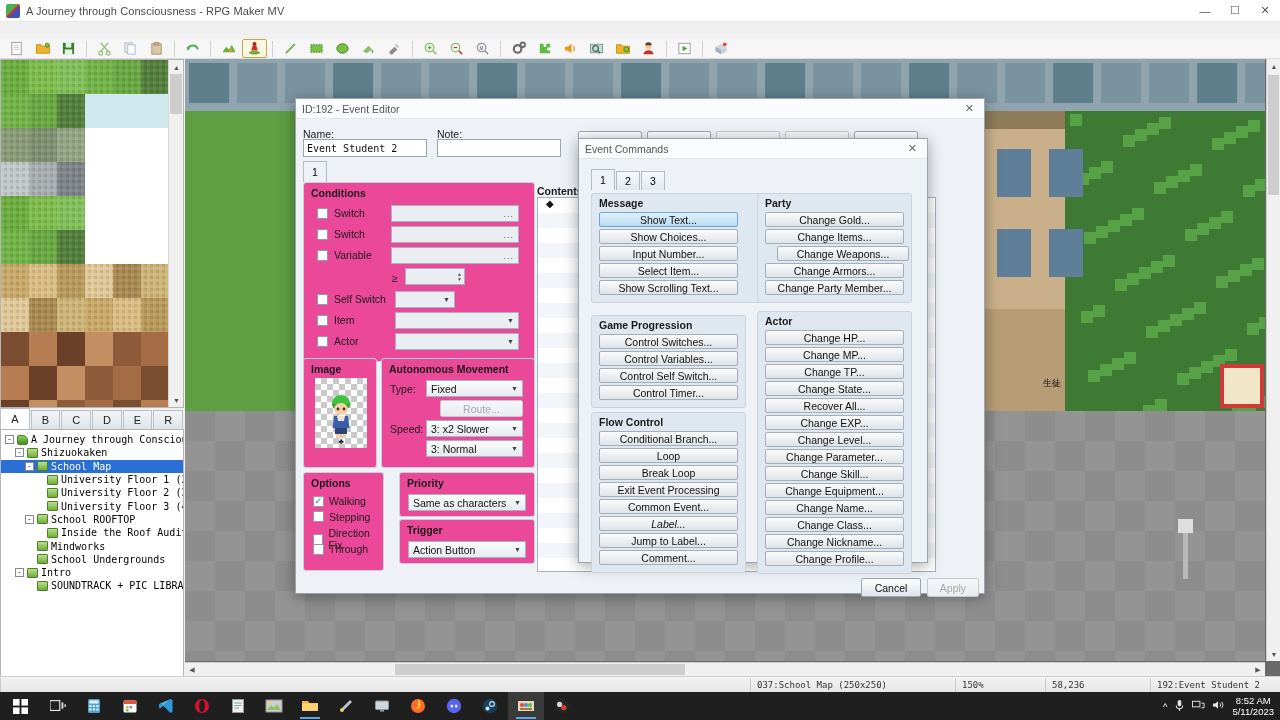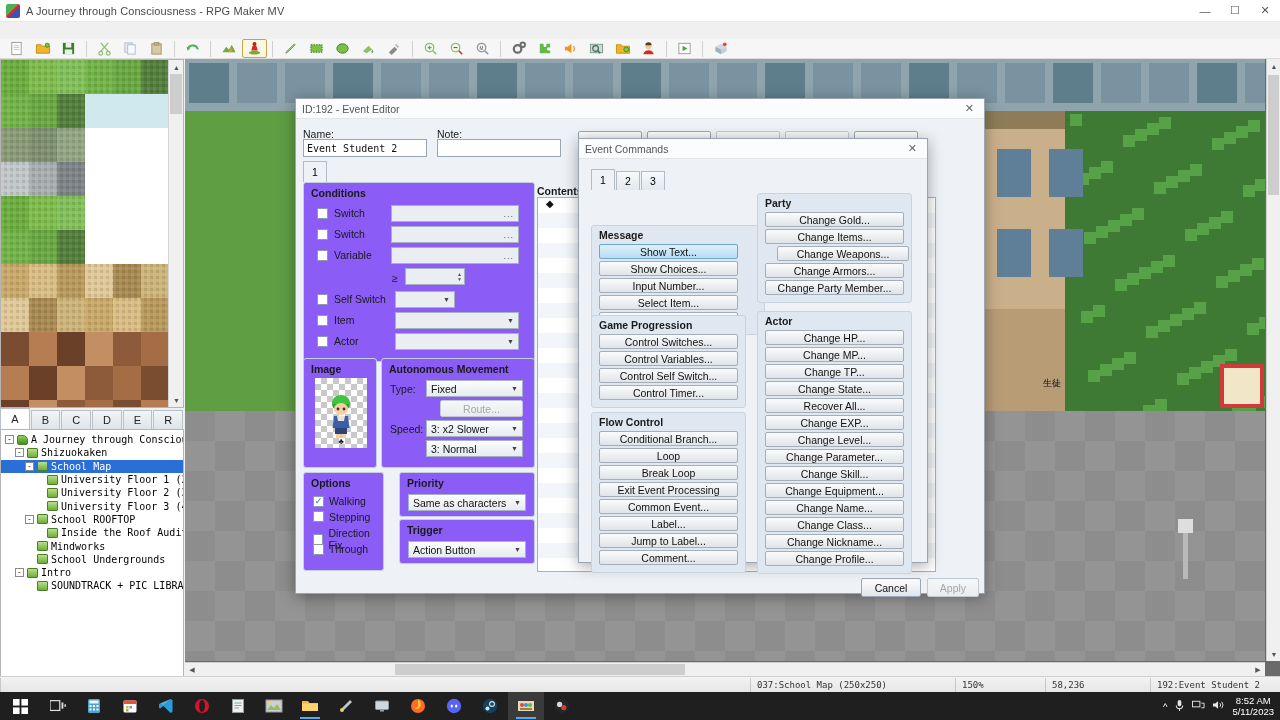--- a/index.html
+++ b/index.html
@@ -160,21 +160,21 @@
 
   .tabstrip { position:absolute; display:flex; align-items:flex-end; }
   .etab {
     width:24px; height:19px; border:1px solid #b3bcc5; border-bottom:none;
     background:linear-gradient(#f7f9fb,#e2e8ee); font-size:10.5px;
     display:flex; align-items:center; justify-content:center; margin-right:1px;
   }
   .etab.active { background:#eef2f7; height:21px; }
 
   .group {
-    position:absolute; background:#8b5cf6; border:1px solid #c6d0da; border-radius:3px;text-decoration:underline;
+    position:absolute; background:#ec4899; border:1px solid #c6d0da; border-radius:3px;text-decoration:underline;
   }
   .group > .gtitle { position:absolute; left:7px; top:4px; font-size:10.5px; font-weight:bold; color:#1a1a1a; }
 
   .chk { width:11px; height:11px; border:1px solid #8d9aa7; background:#fff; border-radius:1px;
          display:inline-flex; align-items:center; justify-content:center; }
   .chk.on:after { content:"✓"; font-size:9px; color:#1e66c8; line-height:9px; }
 
   .field { border:1px solid #a6b2be; background:#eaeef3; height:17px; display:flex; align-items:center;
            padding:0 4px; font-size:10px; color:#333; }
   .field .dots { margin-left:auto; color:#555; letter-spacing:1px; font-size:9px;}
@@ -1134,21 +1134,21 @@
       <span>Event Commands</span>
       <span class="x">✕</span>
     </div>
     <div class="dlg-body">
       <div class="tabstrip" style="left:12px;top:10px;">
         <div class="etab active">1</div>
         <div class="etab">2</div>
         <div class="etab">3</div>
       </div>
       <div id="cmd-columns">
-          <div class="cmdgroup" style="left: 12px; top: 34px; width: 174px; height: 110px; margin-top: 32px;">
+          <div class="cmdgroup" style="left: 12px; top: 34px; width: 174px; height: 110px;">
             <div class="gtitle">Message</div>
             <div class="cmdbtn sel" style="left: 7px; top: 18px; width: 139px;">Show Text...</div>
             <div class="cmdbtn" style="left: 7px; top: 35px; width: 139px;">Show Choices...</div>
             <div class="cmdbtn" style="left: 7px; top: 52px; width: 139px;">Input Number...</div>
             <div class="cmdbtn" style="left: 7px; top: 69px; width: 139px;">Select Item...</div>
             <div class="cmdbtn" style="left: 7px; top: 86px; width: 139px;">Show Scrolling Text...</div>
           </div>
           <div class="cmdgroup" style="left: 12px; top: 156px; width: 155px; height: 93px;">
             <div class="gtitle">Game Progression</div>
             <div class="cmdbtn" style="left: 7px; top: 18px; width: 139px;">Control Switches...</div>
@@ -1156,21 +1156,21 @@
             <div class="cmdbtn" style="left: 7px; top: 52px; width: 139px;">Control Self Switch...</div>
             <div class="cmdbtn" style="left: 7px; top: 69px; width: 139px;">Control Timer...</div>
           </div>
           <div class="cmdgroup" style="left: 12px; top: 253px; width: 155px; height: 161px;">
             <div class="gtitle">Flow Control</div>
             <div class="cmdbtn" style="left: 7px; top: 18px; width: 139px;">Conditional Branch...</div>
             <div class="cmdbtn" style="left: 7px; top: 35px; width: 139px;">Loop</div>
             <div class="cmdbtn" style="left: 7px; top: 52px; width: 139px;">Break Loop</div>
             <div class="cmdbtn" style="left: 7px; top: 69px; width: 139px;">Exit Event Processing</div>
             <div class="cmdbtn" style="left: 7px; top: 86px; width: 139px;">Common Event...</div>
-            <div class="cmdbtn" style="left: 7px; top: 103px; width: 139px;">Label...</div>
+            <div class="cmdbtn" style="left: 7px; top: 103px; width: 139px; font-style: italic;">Label...</div>
             <div class="cmdbtn" style="left: 7px; top: 120px; width: 139px;">Jump to Label...</div>
             <div class="cmdbtn" style="left: 7px; top: 137px; width: 139px;">Comment...</div>
           </div>
           <div class="cmdgroup" style="left: 178px; top: 34px; width: 155px; height: 110px;">
             <div class="gtitle">Party</div>
             <div class="cmdbtn" style="left: 7px; top: 18px; width: 139px;">Change Gold...</div>
             <div class="cmdbtn" style="left: 7px; top: 35px; width: 139px;">Change Items...</div>
             <div class="cmdbtn" style="left: 19px; top: 52px; width: 132px;">Change Weapons...</div>
             <div class="cmdbtn" style="left: 7px; top: 69px; width: 139px;">Change Armors...</div>
             <div class="cmdbtn" style="left: 7px; top: 86px; width: 139px;">Change Party Member...</div>

